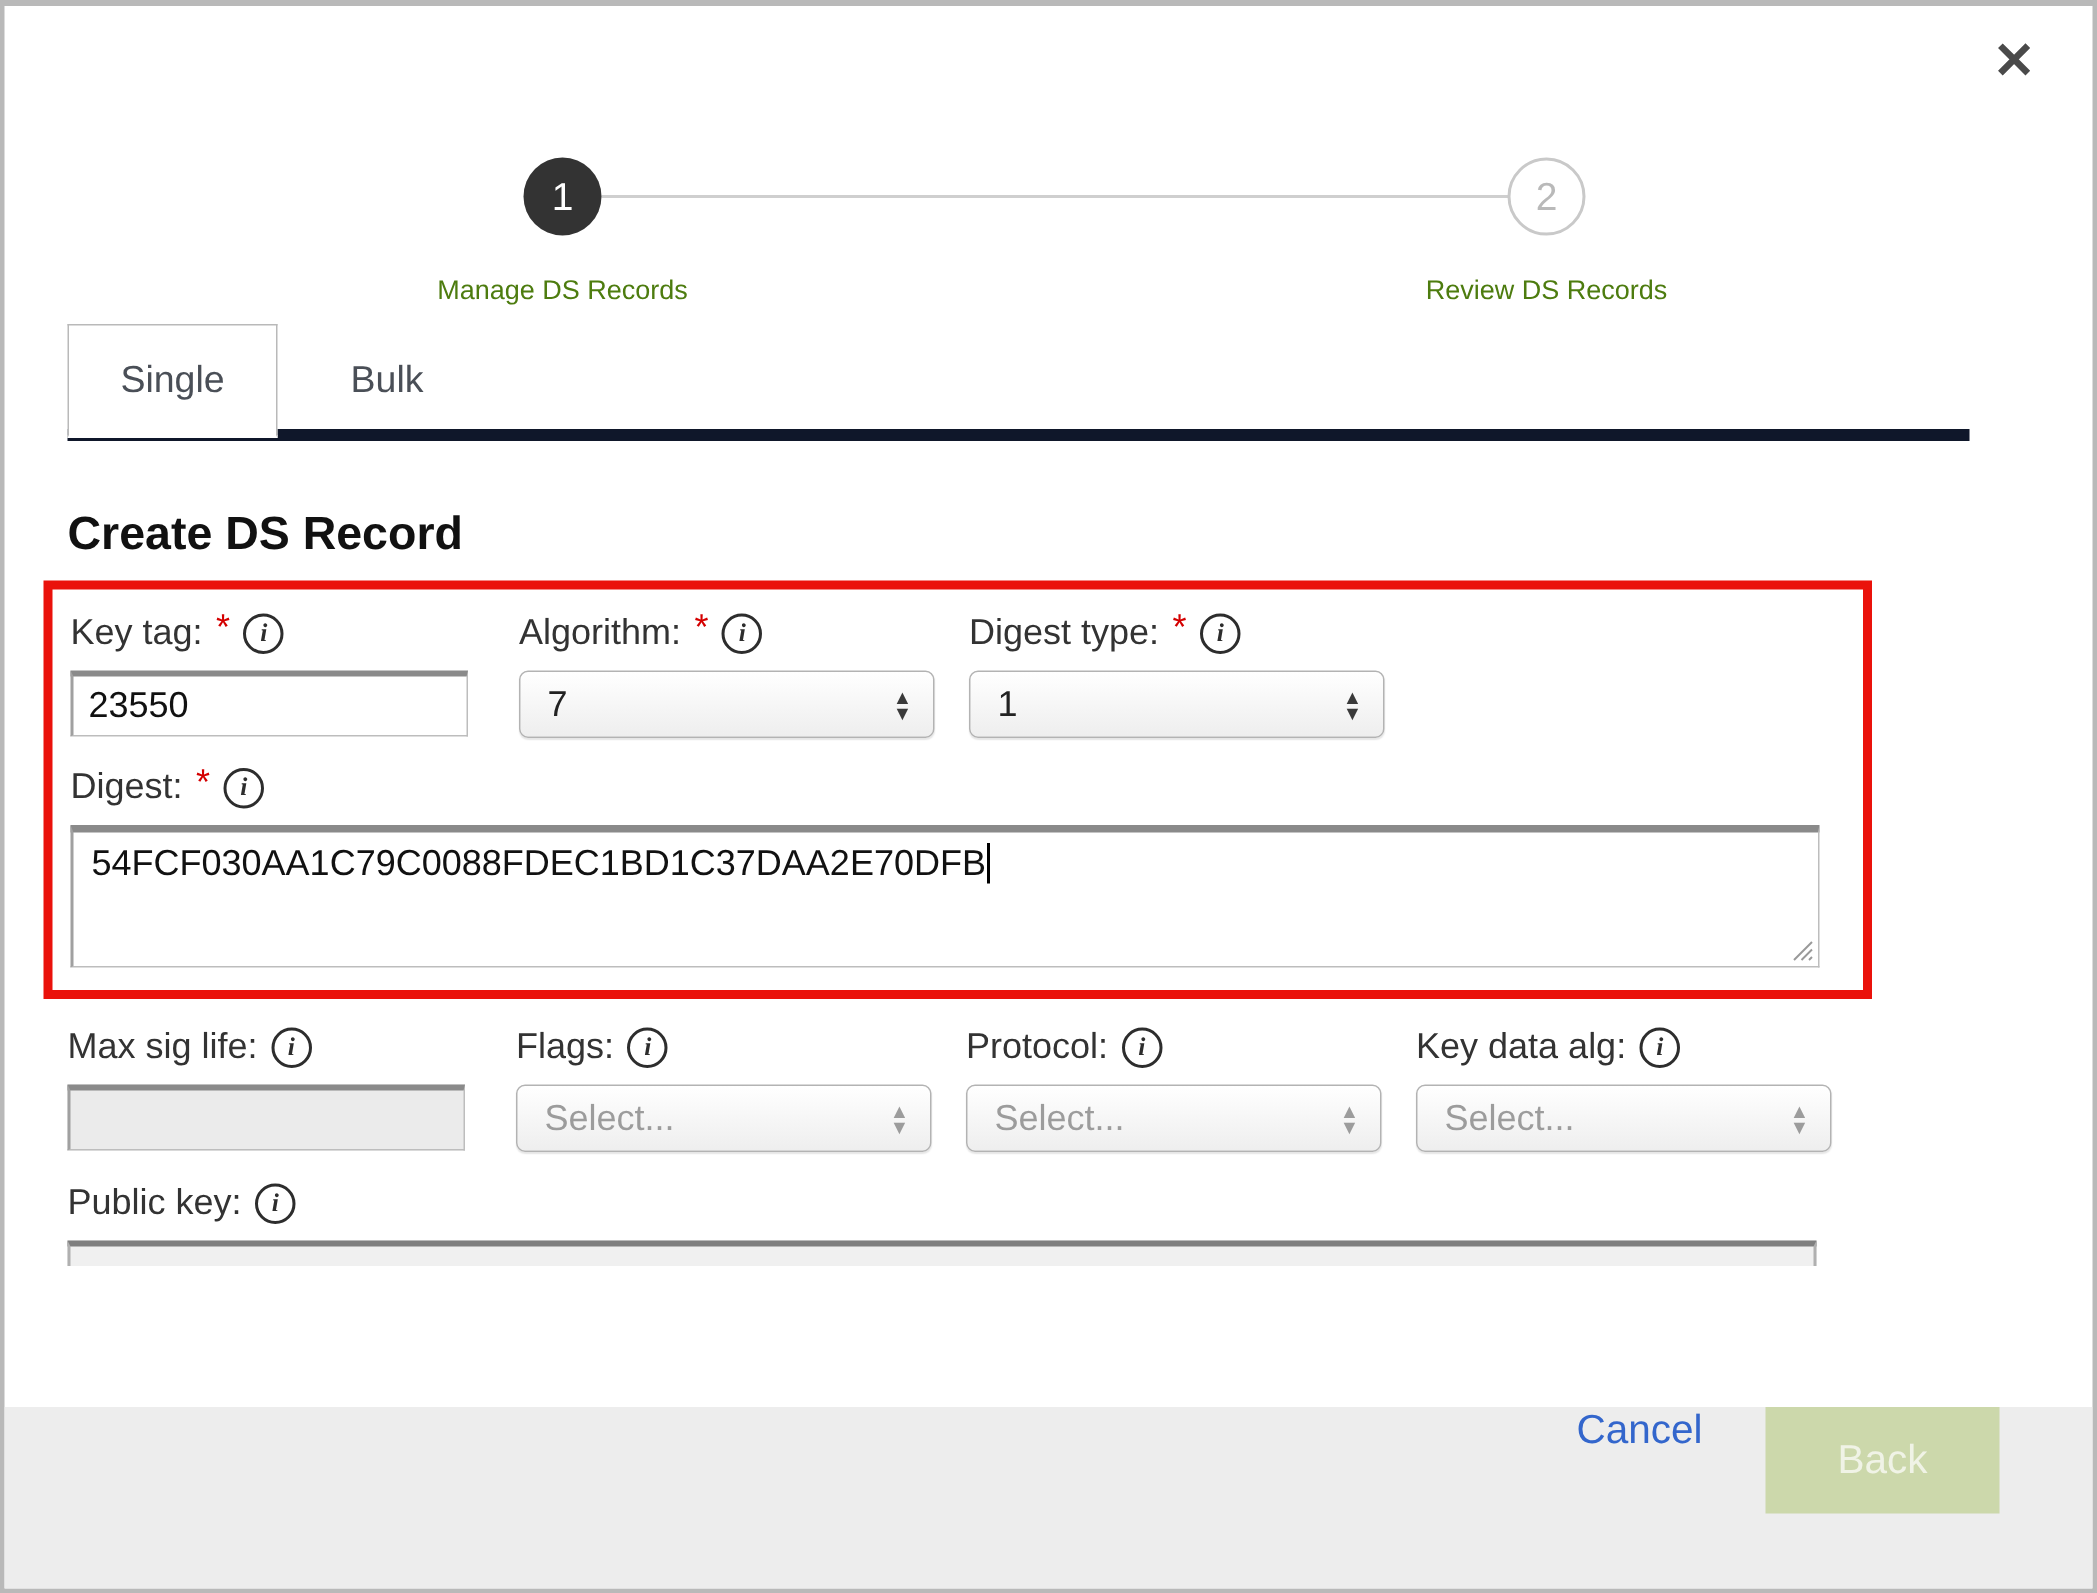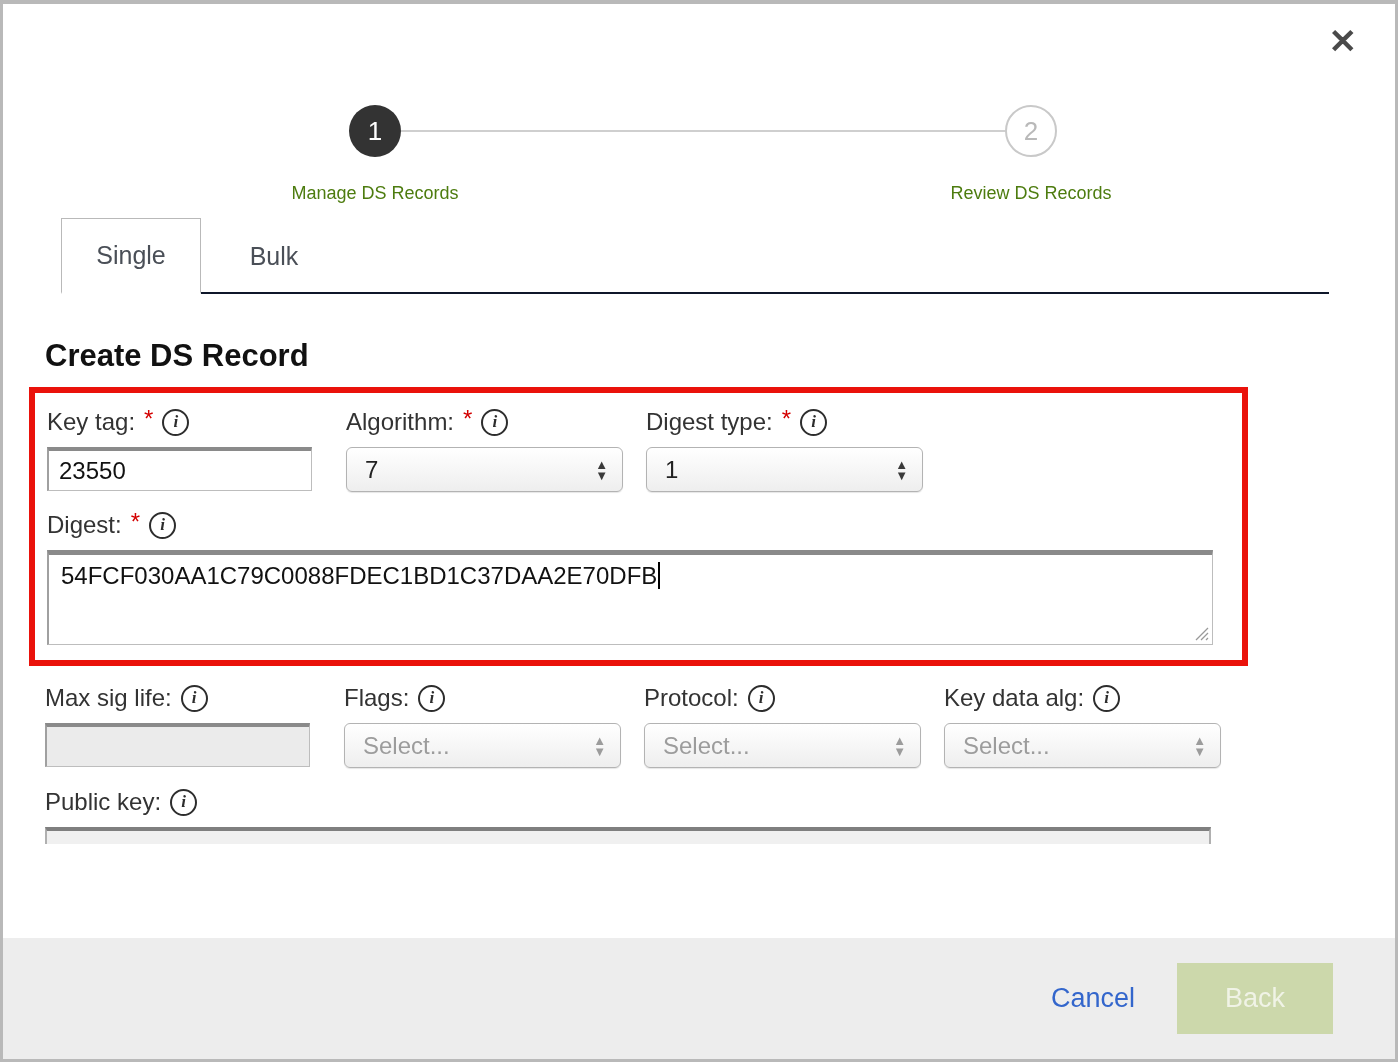--- a/index.html
+++ b/index.html
@@ -45,24 +45,24 @@
     font-size: 26px;
   }
   .step-circle.active { background: #333; color: #fff; }
   .step-circle.inactive {
     background: #fff; border: 2px solid #c9c9c9; color: #b9b9b9;
   }
   .step-label { margin-top: 26px; font-size: 18px; color: #4d7c0f; }
   
   .tabs {
     position: relative;
-    margin-left: 58px;
+    margin-left: 42px;
     width: 1268px; height: 74px;
-    border-bottom: 2px solid #0f172a;
-    display: flex; align-items: flex-end;
+    border-bottom: 8px solid #0f172a;
+    display: flex; align-items: center;
   }
   .tab {
     width: 140px; height: 72px;
     display: flex; align-items: center; justify-content: center;
     font-size: 25px; color: #4a4f57; cursor: pointer;
   }
   .tab.active {
     height: 76px; margin-bottom: -2px;
     background: #fff;
     border: 1px solid #b9b9b9;
@@ -147,21 +147,21 @@
     width: 1166px; height: 17px;
     border-top: 4px solid #7f7f7f;
     border-left: 2px solid #b0b0b0;
     border-right: 2px solid #b0b0b0;
     background: #f0f0f0;
   }
   
   .footer {
     position: absolute; left: 0; right: 0; bottom: 0;
     height: 121px; background: #ededed;
-    display: flex; align-items: center; justify-content: flex-end;
+    display: flex; align-items: flex-start; justify-content: flex-end;
     padding-right: 40px;
   }
   .cancel-link {
     color: #3366cc; font-size: 27px; text-decoration: none;
     margin-right: 42px; cursor: pointer;
   }
   .btn {
     width: 156px; height: 71px;
     border: none; font-size: 27px;
     font-family: "Liberation Sans", sans-serif;

